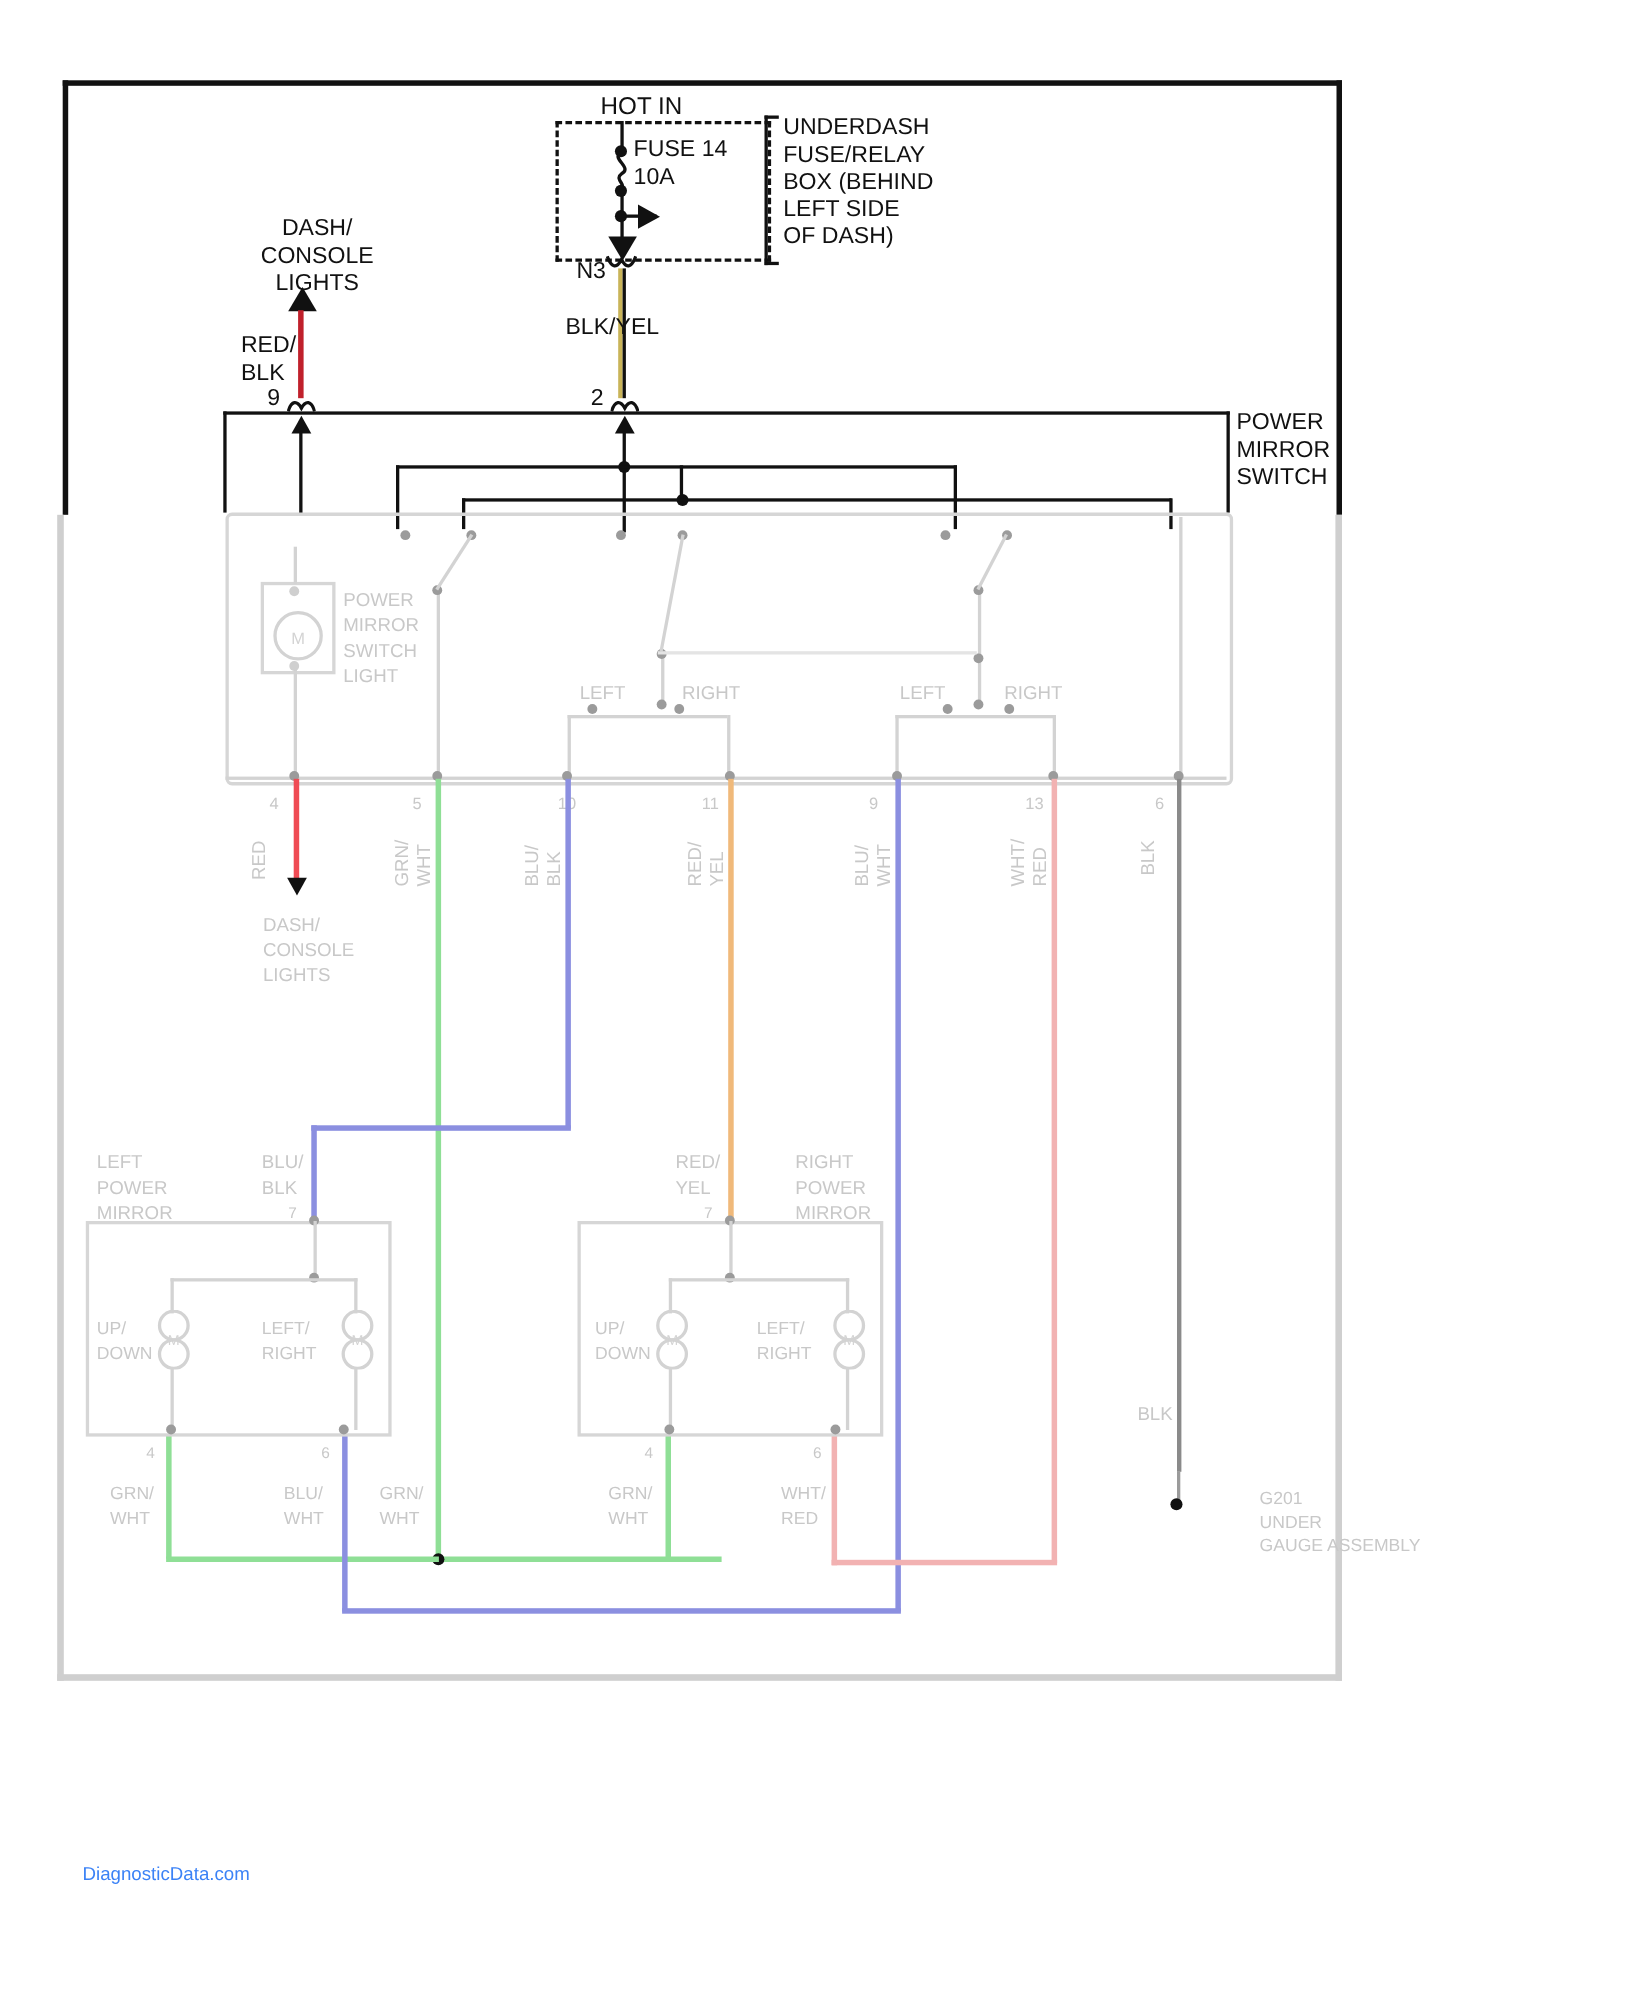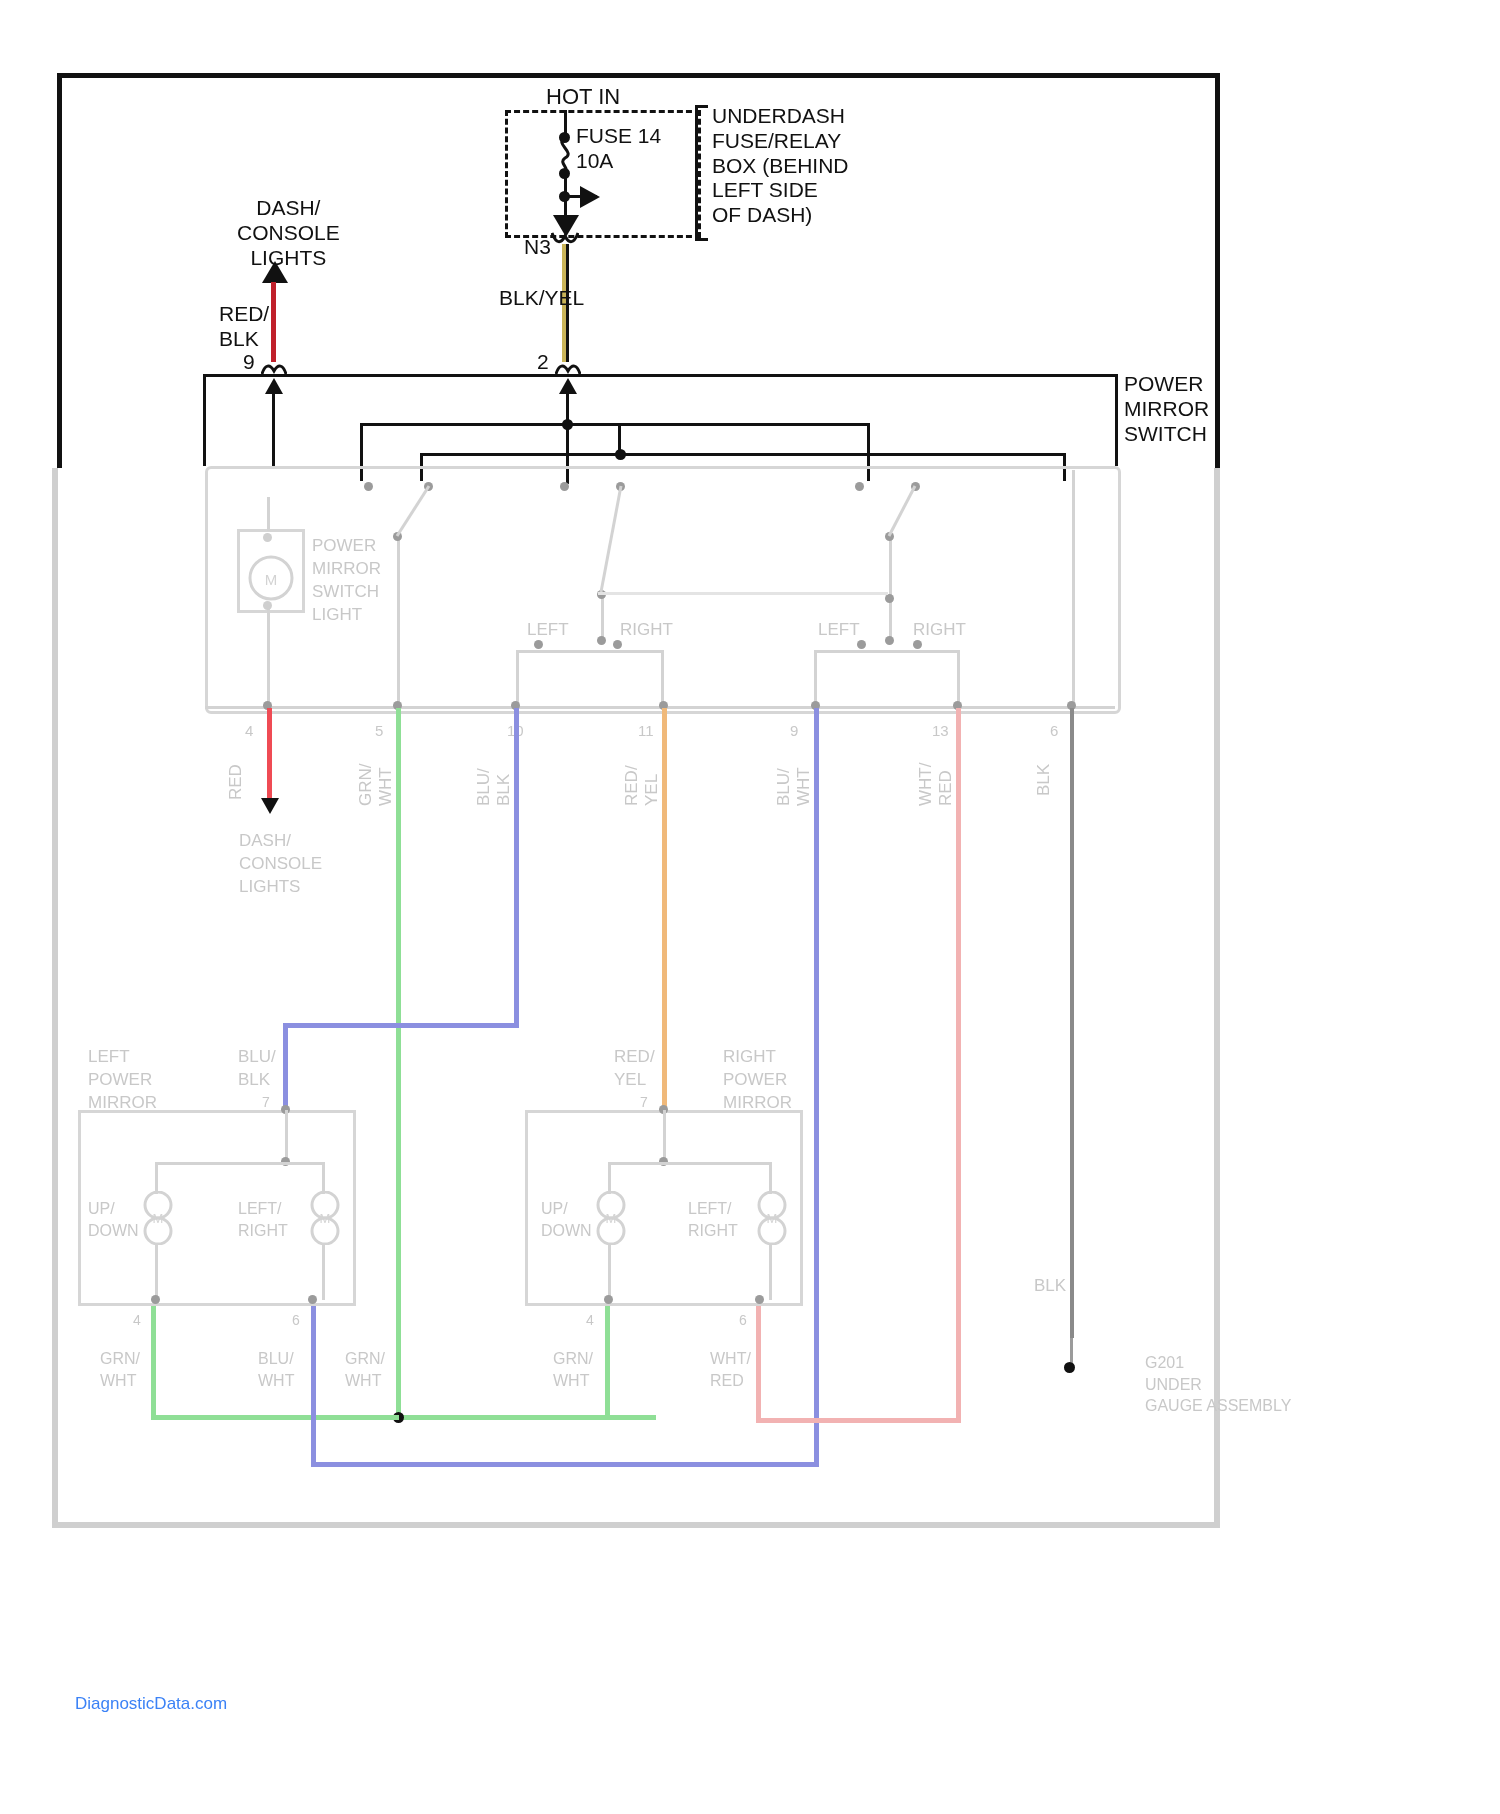--- a/index.html
+++ b/index.html
@@ -85,21 +85,21 @@
 LEFT SIDE
 OF DASH)</div>
 
   <svg style="position:absolute;left:551px;top:232px;" width="28" height="14">
     <path d="M1,1 C5,12 10,12 14,4 C18,12 23,12 27,1" stroke="#111" stroke-width="3" fill="none"></path>
   </svg>
   <div class="txt t-main" style="left:524px;top:235px;">N3</div>
 
   <div class="wire" style="left:562px;top:244px;width:4px;height:118px;background:#c9b458;"></div>
   <div class="wire" style="left:566px;top:244px;width:3px;height:118px;background:#111;"></div>
-  <div class="txt t-main" style="left:499px;top:286px;">BLK/YEL</div>
+  <div class="txt t-main" style="left:514px;top:286px;">BLK/YEL</div>
 
   <div class="txt t-main" style="left:237px;top:196px;text-align:center;">DASH/
 CONSOLE
 LIGHTS</div>
   <div class="arw-up" style="left:262px;top:261px;"></div>
   <div class="wire" style="left:271px;top:282px;width:5px;height:80px;background:#c0202b;"></div>
   <div class="txt t-main" style="left:219px;top:302px;">RED/
 BLK</div>
 
   <div class="txt t-main" style="left:243px;top:350px;">9</div>

